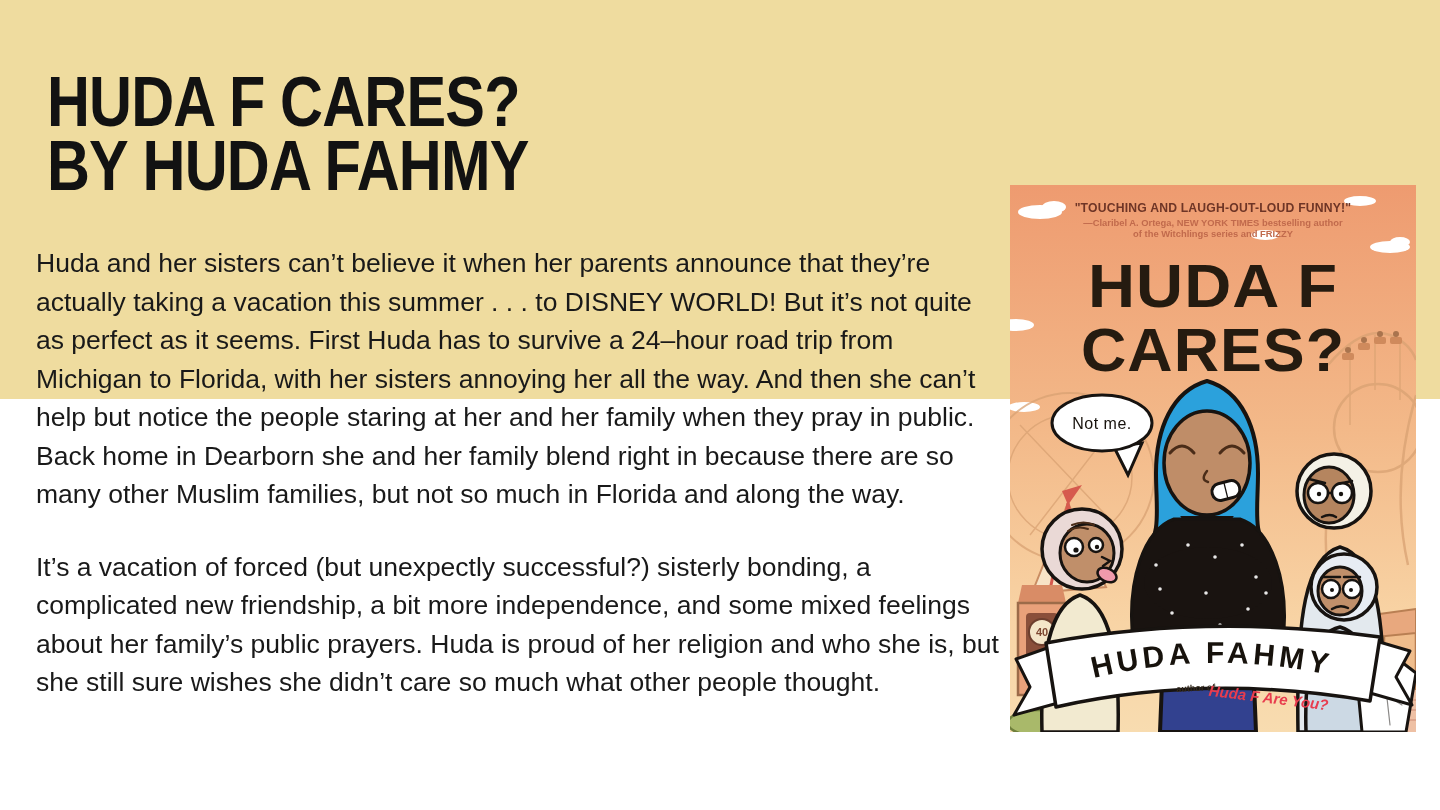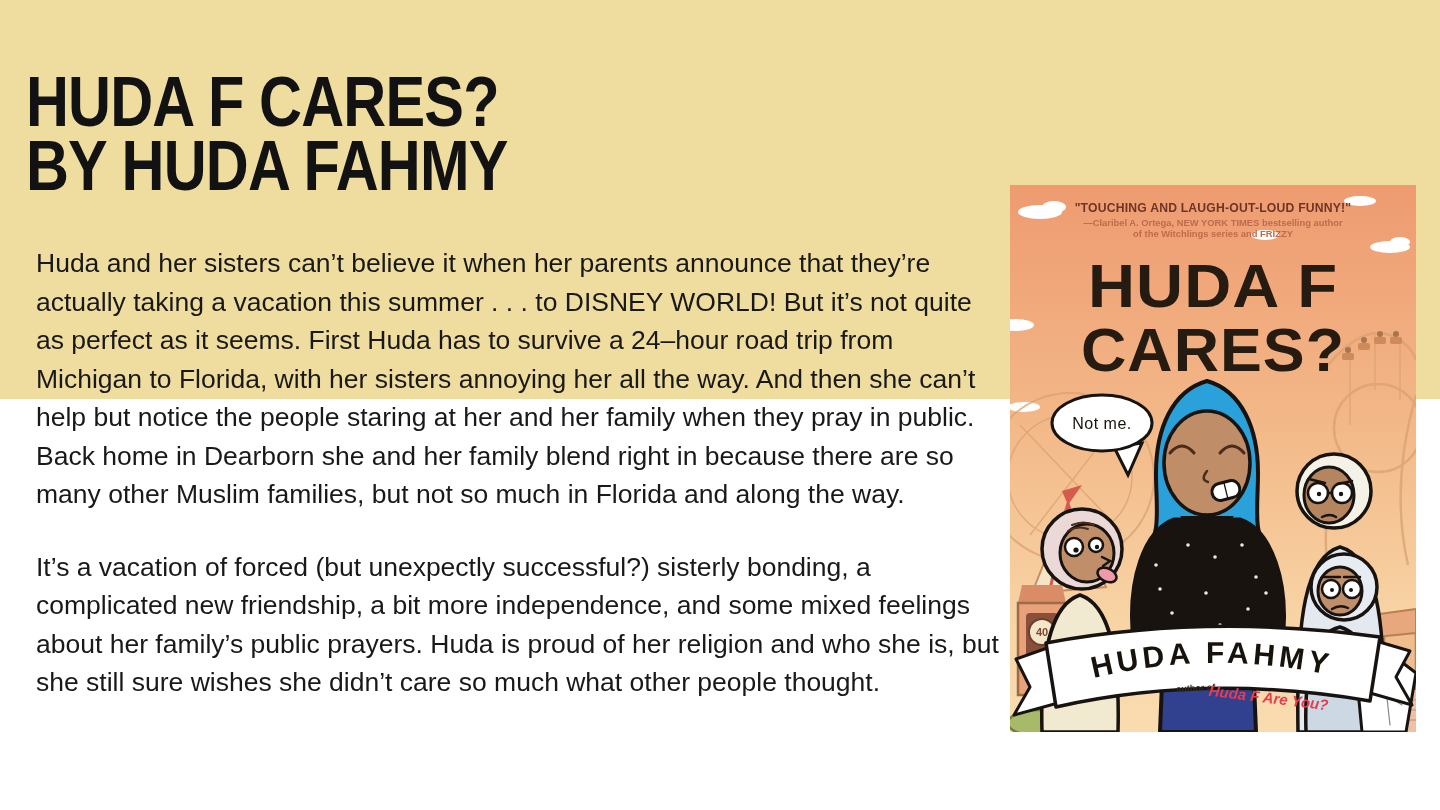--- a/index.html
+++ b/index.html
@@ -6,21 +6,21 @@
   body{
     width:1440px;height:810px;position:relative;overflow:hidden;
     background:#ffffff;
     font-family:"Liberation Sans",sans-serif;
   }
   .band{
     position:absolute;left:0;top:0;width:1440px;height:399px;
     background:#efdc9f;
   }
   .title-block{
-    position:absolute;left:26px;top:70px;color:#121212;
+    position:absolute;left:47px;top:70px;color:#121212;
   }
   .title-line{
     font-weight:900;font-size:70px;line-height:64px;letter-spacing:-1px;
     transform:scaleX(0.85);transform-origin:left center;white-space:nowrap;
   }
   .copy{
     position:absolute;left:36px;top:244px;width:975px;
     font-size:26.5px;line-height:38.5px;color:#191919;
   }
   .copy p{margin:0 8px 34px 0;}

